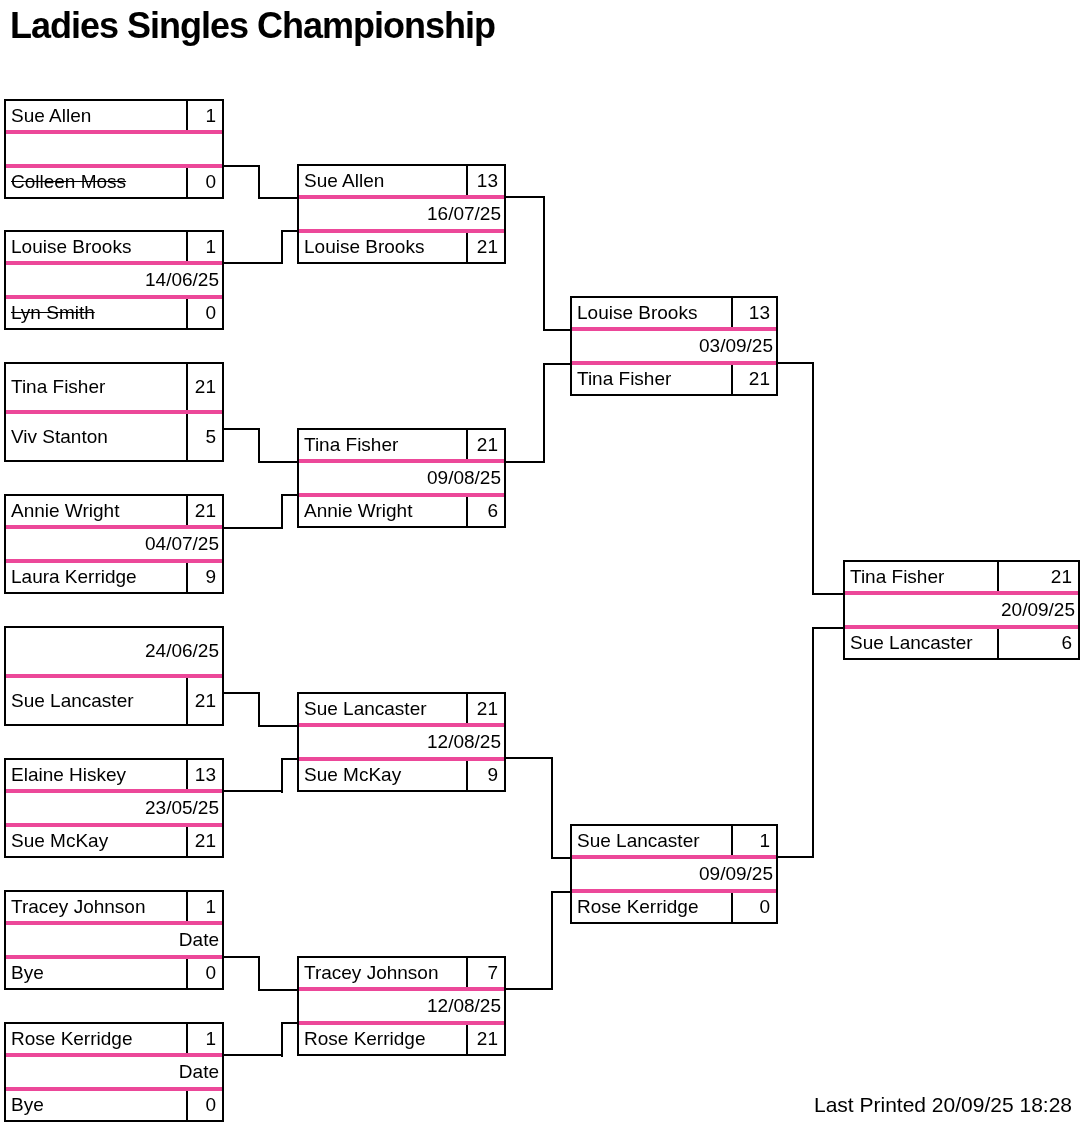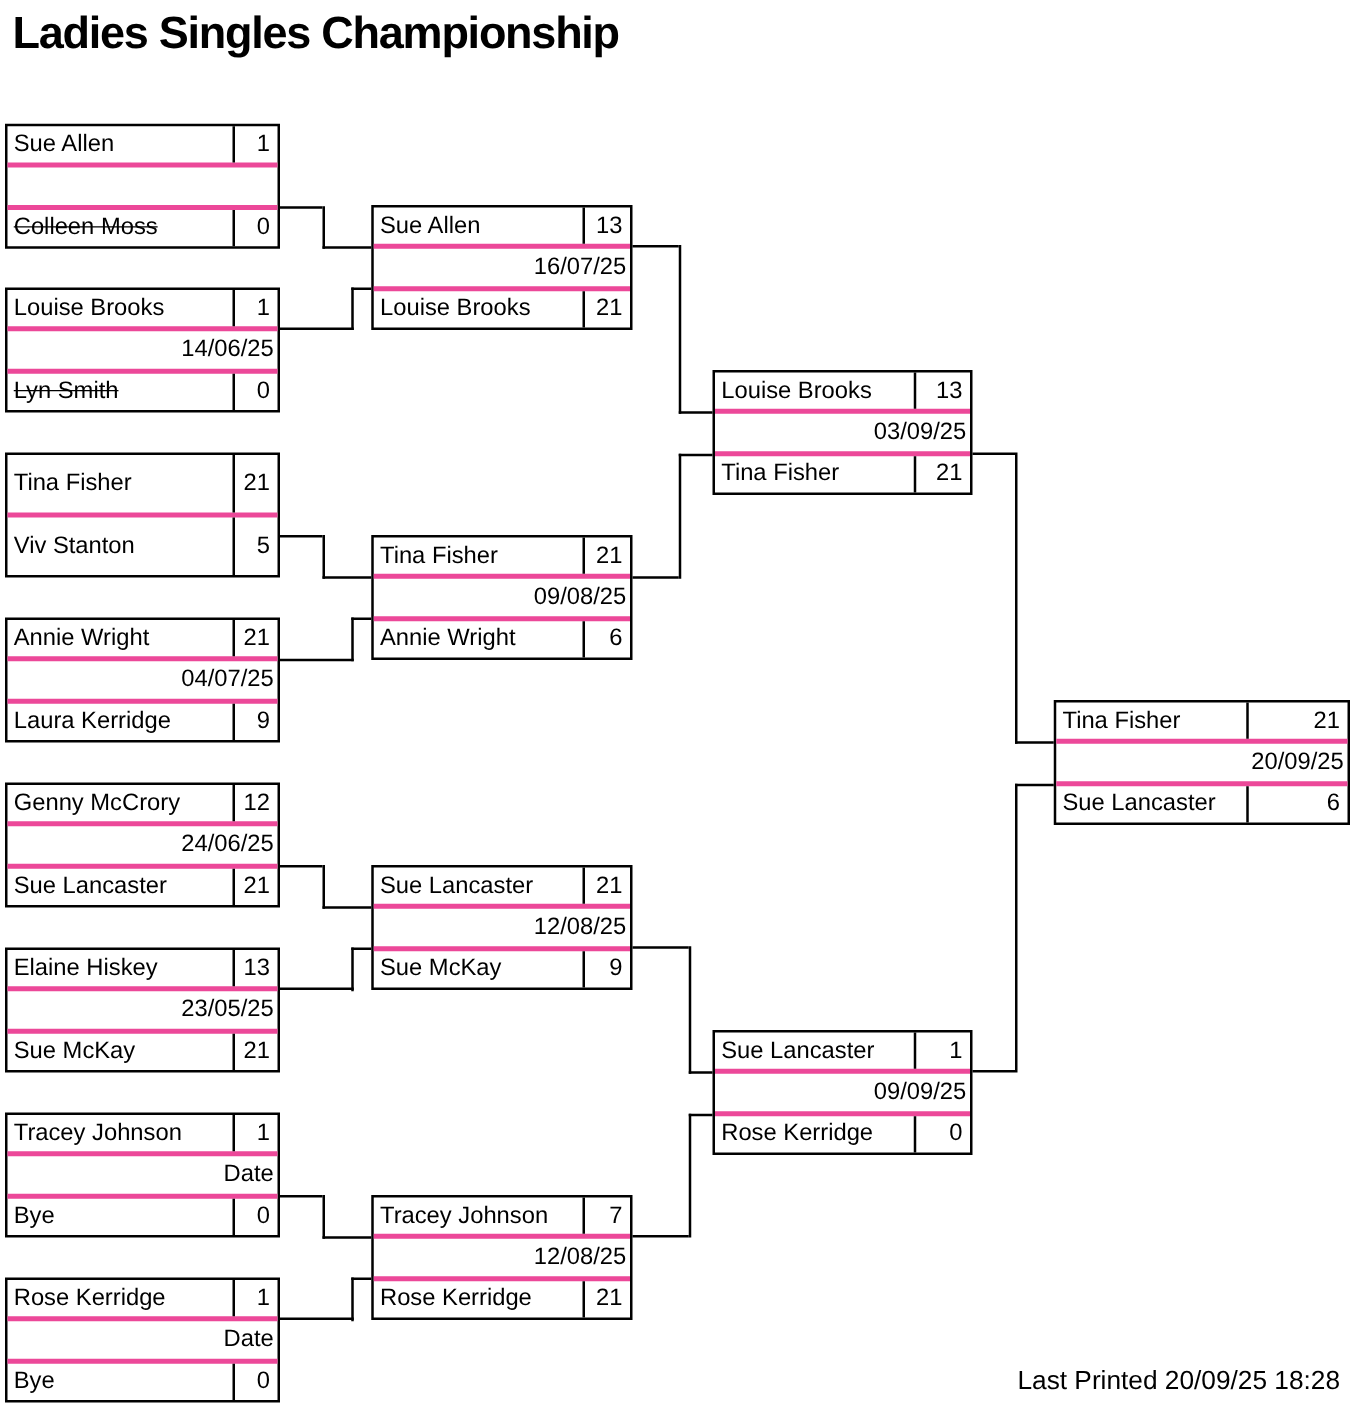--- a/index.html
+++ b/index.html
@@ -96,24 +96,20 @@
     <div class="row daterow">
       <div class="cell date">04/07/25</div>
     </div>
     <div class="row">
       <div class="cell name">Laura Kerridge</div>
       <div class="cell score">9</div>
     </div>
   </div>
 
   <div class="match r1" style="top:626px">
-    <div class="row">
-      <div class="cell name">Genny McCrory</div>
-      <div class="cell score">12</div>
-    </div>
     <div class="row daterow">
       <div class="cell date">24/06/25</div>
     </div>
     <div class="row">
       <div class="cell name">Sue Lancaster</div>
       <div class="cell score">21</div>
     </div>
   </div>
 
   <div class="match r1" style="top:758px">

